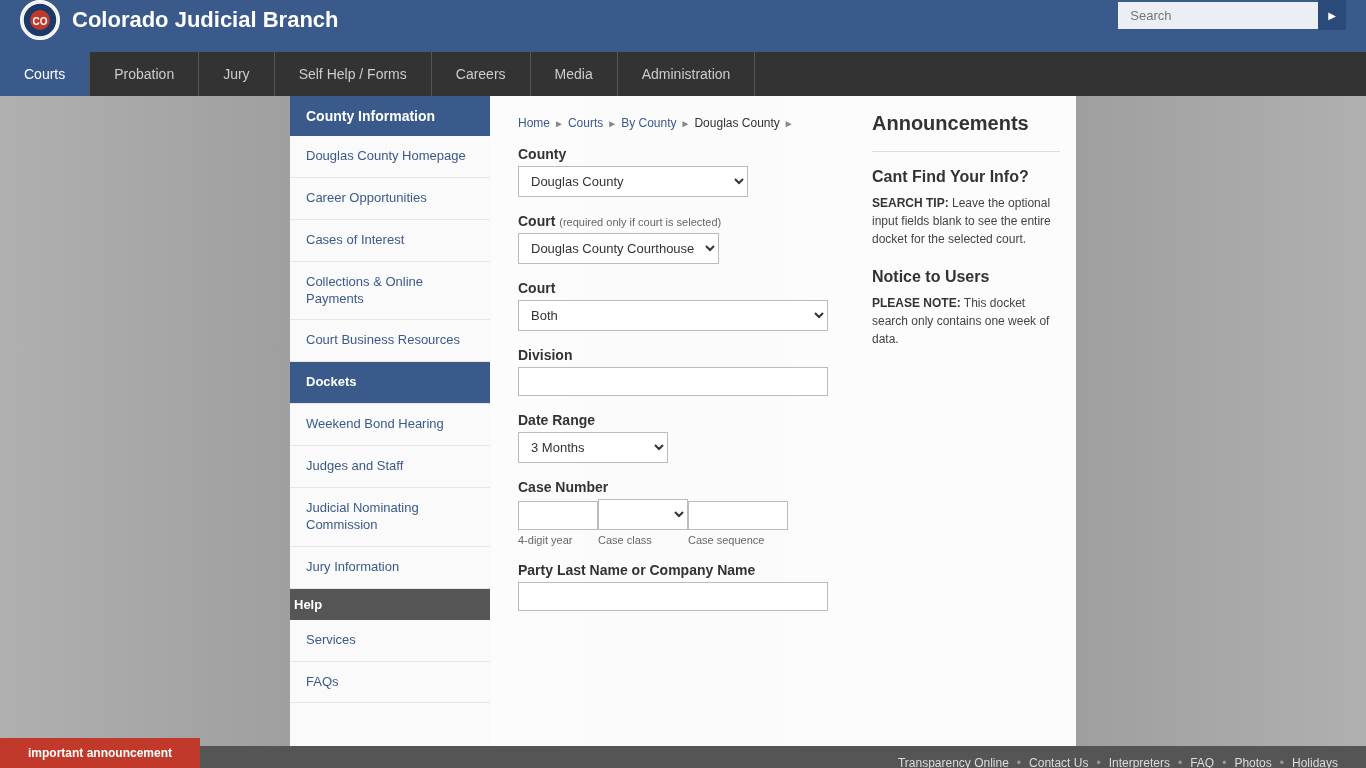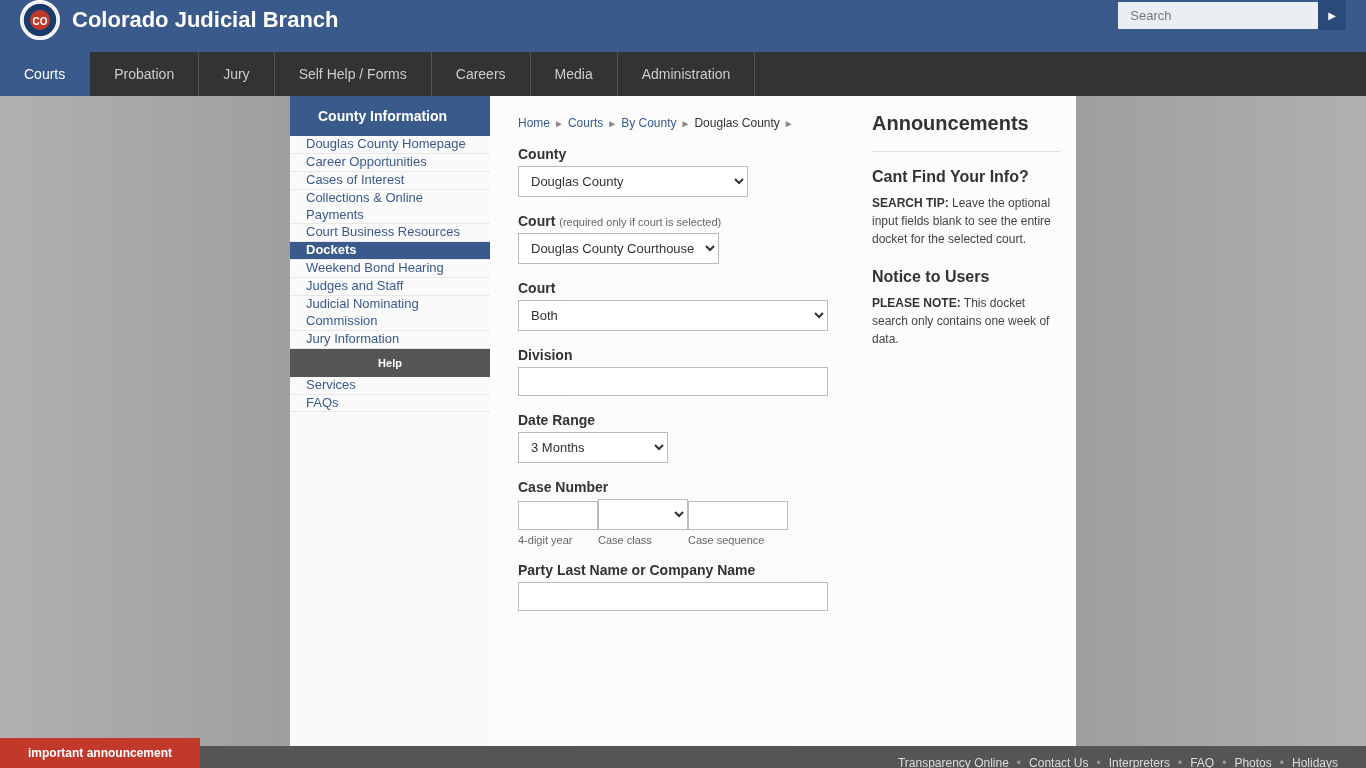--- a/index.html
+++ b/index.html
@@ -18,24 +18,24 @@
     
     #nav { background: #333; display: flex; height: 44px; }
     .nav-item { color: #ccc; padding: 0 24px; display: flex; align-items: center; cursor: pointer; font-size: 14px; white-space: nowrap; border-right: 1px solid #555; }
     .nav-item.active { background: #3a5a8c; color: #fff; }
 
     
     #main-layout { display: flex; margin: 0 210px 0 210px; background: transparent; min-height: 650px; position: relative; }
 
     
     #sidebar { width: 200px; background: rgba(255,255,255,0.95); flex-shrink: 0; }
-    #sidebar-header { background: #3a5a8c; color: #fff; padding: 12px 28px; font-size: 14px; font-weight: bold; }
-    .sidebar-item { padding: 0 16px; font-size: 13px; color: #3a5a8c; cursor: pointer; border-bottom: 1px solid #e8e8e8; line-height: 1.3; }
+    #sidebar-header { background: #3a5a8c; color: #fff; padding: 12px 16px; font-size: 14px; font-weight: bold; }
+    .sidebar-item { padding: 12px 16px; font-size: 13px; color: #3a5a8c; cursor: pointer; border-bottom: 1px solid #e8e8e8; line-height: 1.3; }
     .sidebar-item.active { background: #3a5a8c; color: #fff; font-weight: bold; }
-    .sidebar-section-header { background: #555; color: #fff; padding: 8px 12px; font-size: 11px; font-weight: bold; text-align: center; }
+    .sidebar-section-header { background: #555; color: #fff; padding: 8px 4px; font-size: 13px; font-weight: bold; }
 
     
     #content { flex: 1; background: rgba(255,255,255,0.97); padding: 20px 28px; }
 
     
     #breadcrumb { display: flex; align-items: center; gap: 4px; font-size: 12px; color: #666; margin-bottom: 16px; }
     .bc-link { color: #3a5a8c; cursor: pointer; }
     .bc-arrow { color: #888; font-size: 10px; }
     .bc-current { color: #333; }
 

